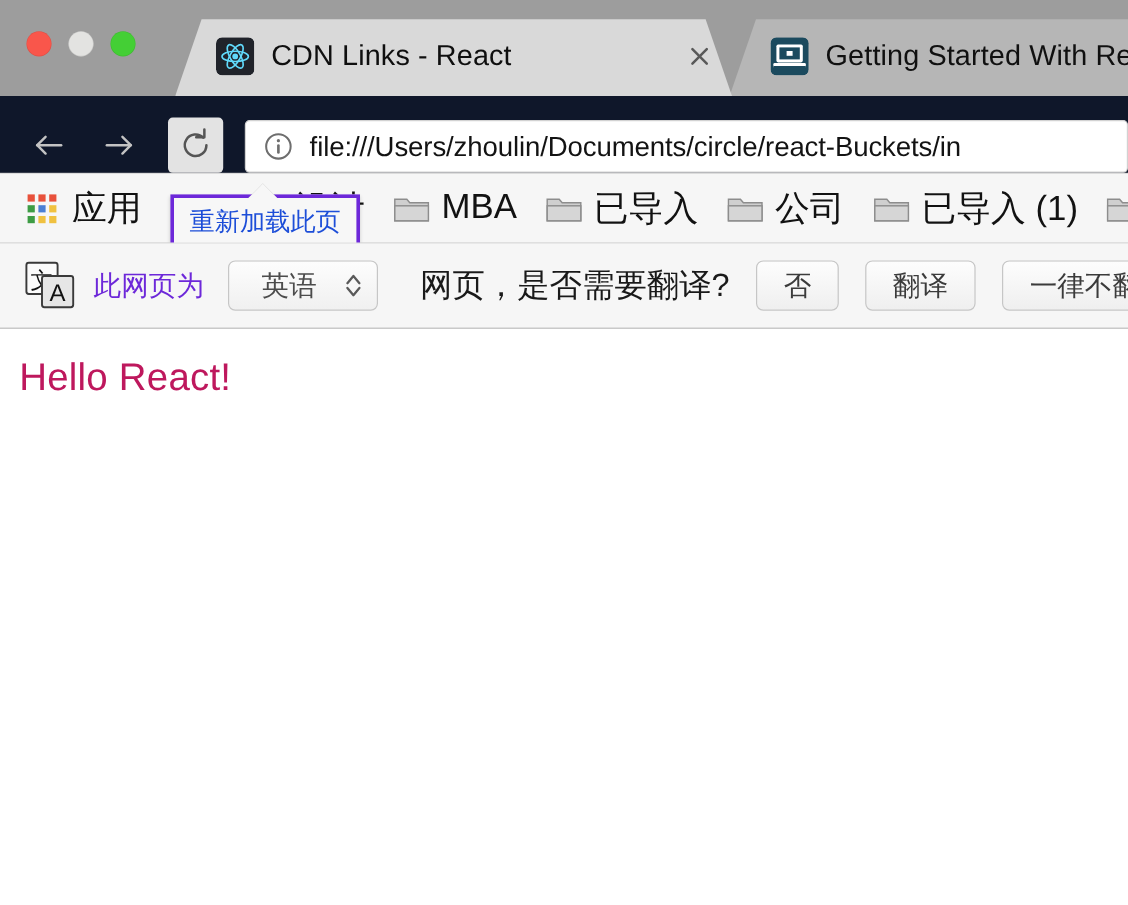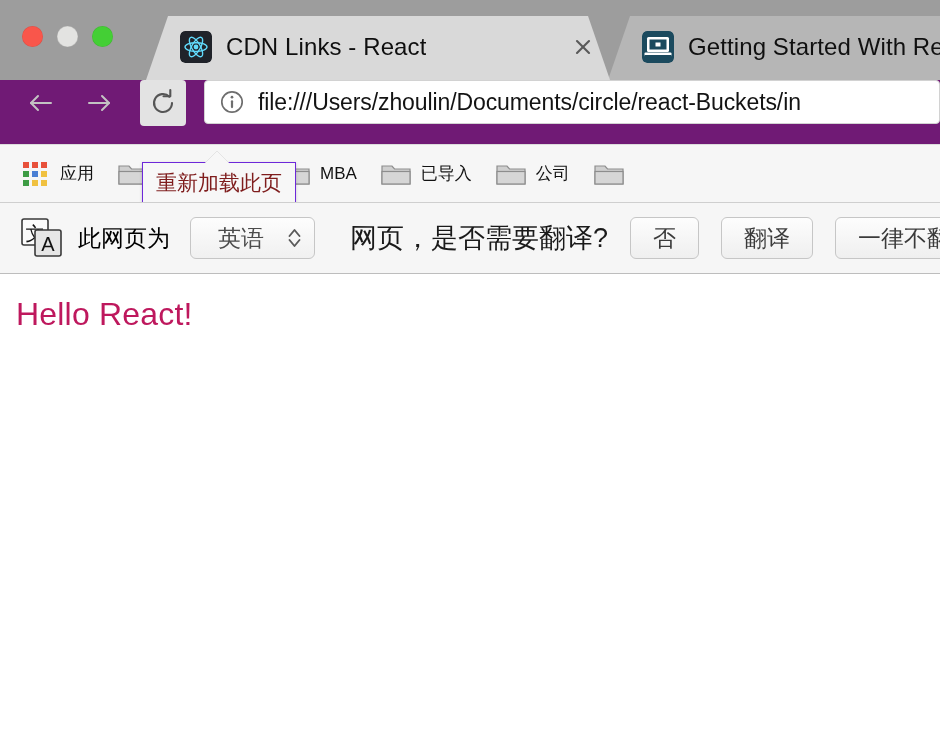--- a/index.html
+++ b/index.html
@@ -95,24 +95,24 @@
     z-index: 3;
     display: flex;
     align-items: center;
     justify-content: center;
   }
 
   
   .toolbar {
     position: relative;
     height: 65px;
-    background: #701a75;
+    background: #0f172a;
     border-bottom: 1px solid #dcdcdc;
     display: flex;
-    align-items: flex-start;
+    align-items: flex-end;
     box-sizing: border-box;
   }
   .nav-btn {
     width: 46px;
     height: 46px;
     margin-left: 12px;
     border-radius: 4px;
     display: flex;
     align-items: center;
     justify-content: center;
@@ -160,37 +160,37 @@
     white-space: nowrap;
   }
   .bm {
     display: flex;
     align-items: center;
     flex: 0 0 auto;
     margin-right: 24px;
     height: 40px;
   }
   .bm .bm-label {
-    font-size: 17px;
+    font-size: 29px;
     color: #121212;
     margin-left: 10px;
     white-space: nowrap;
   }
   .bm.apps .bm-label { margin-left: 12px; }
 
   .tooltip {
     position: absolute;
     left: 142px;
     top: 17px;
     background: #f7f7f7;
-    border: 1px solid #6d28d9;
+    border: 3px solid #6d28d9;
     box-shadow: 0 1px 3px rgba(0,0,0,0.18);
     padding: 6px 13px 8px 13px;
     font-size: 21px;
-    color: #7f1d1d;
+    color: #1d4ed8;
     z-index: 30;
     white-space: nowrap;
   }
   .tooltip .arrow {
     position: absolute;
     top: -12px;
     left: 62px;
     width: 0; height: 0;
     border-left: 12px solid transparent;
     border-right: 12px solid transparent;
@@ -222,21 +222,21 @@
     white-space: nowrap;
   }
   .tr-icon {
     position: relative;
     width: 46px;
     height: 42px;
     flex: 0 0 auto;
   }
   .tr-text {
     font-size: 23px;
-    color: #000000;
+    color: #6d28d9;
     margin-left: 12px;
     flex: 0 0 auto;
   }
   .lang-select {
     margin-left: 20px;
     width: 125px;
     height: 42px;
     border: 1px solid #c6c6c6;
     border-radius: 6px;
     background: linear-gradient(#fdfdfd, #f0f0f0);
@@ -432,20 +432,27 @@
   </div>
 
   <div class="bm">
     <svg width="30" height="24" viewBox="0 0 30 24">
       <path d="M1,4 L11,4 L13.5,7 L29,7 L29,22 L1,22 Z" fill="#cfcfcf" stroke="#8d8d8d" stroke-width="1.2"></path>
       <rect x="1" y="9.5" width="28" height="12.5" fill="#d6d6d6" stroke="#8d8d8d" stroke-width="1.2"></rect>
     </svg>
     <span class="bm-label">公司</span>
   </div>
 
+  <div class="bm">
+    <svg width="30" height="24" viewBox="0 0 30 24">
+      <path d="M1,4 L11,4 L13.5,7 L29,7 L29,22 L1,22 Z" fill="#cfcfcf" stroke="#8d8d8d" stroke-width="1.2"></path>
+      <rect x="1" y="9.5" width="28" height="12.5" fill="#d6d6d6" stroke="#8d8d8d" stroke-width="1.2"></rect>
+    </svg>
+    <span class="bm-label">已导入 (1)</span>
+  </div>
 
   <div class="bm">
     <svg width="30" height="24" viewBox="0 0 30 24">
       <path d="M1,4 L11,4 L13.5,7 L29,7 L29,22 L1,22 Z" fill="#cfcfcf" stroke="#8d8d8d" stroke-width="1.2"></path>
       <rect x="1" y="9.5" width="28" height="12.5" fill="#d6d6d6" stroke="#8d8d8d" stroke-width="1.2"></rect>
     </svg>
     <span class="bm-label"></span>
   </div>
 
   <div class="tooltip">

